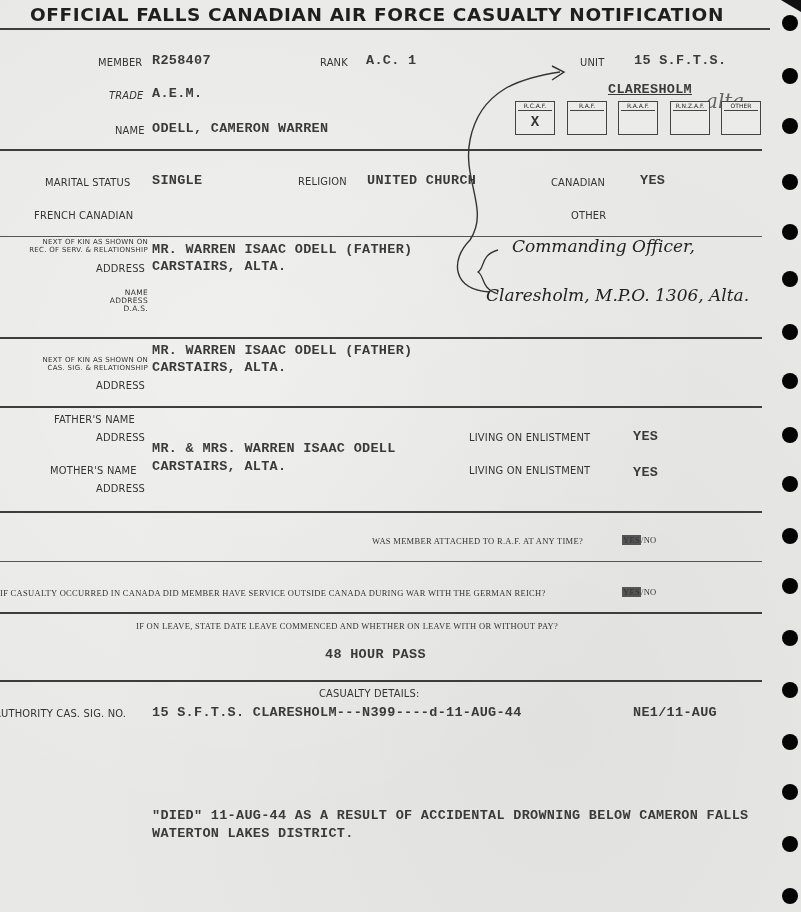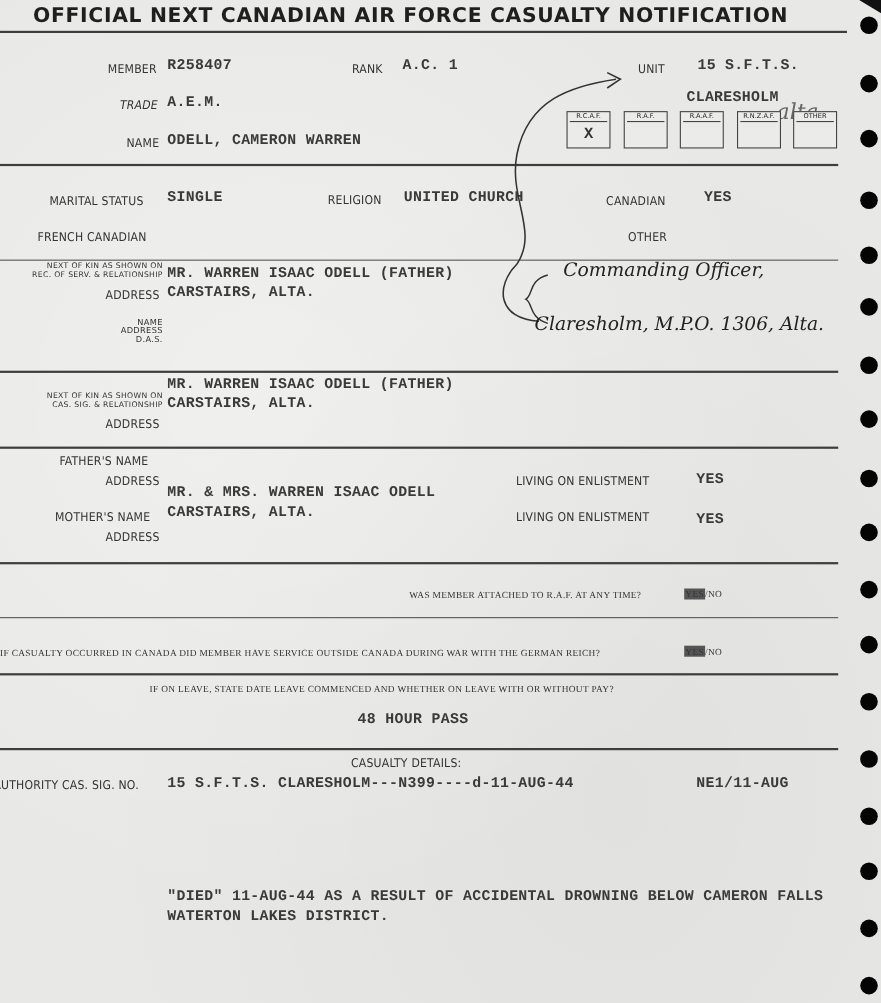--- a/index.html
+++ b/index.html
@@ -43,32 +43,32 @@
   .svcbox .val { font-family:"Liberation Mono",monospace; font-weight:bold; font-size:14px; text-align:center; line-height:22px; color:#333; }
   .hole { position:absolute; right:3px; width:16px; height:16px; border-radius:50%; background:#050505; }
   .corner { position:absolute; right:0; top:0; width:20px; height:12px; background:#111; clip-path:polygon(0 0,100% 0,100% 100%); }
   .struck { background:#555; color:#333; padding:0 1px; }
 </style>
 </head>
 <body>
 
 <div class="paper">
 
-  <div class="abs title" style="left:30px;top:4px;">OFFICIAL NEXT CANADIAN AIR FORCE CASUALTY NOTIFICATION</div>
+  <div class="abs title" style="left:30px;top:4px;">OFFICIAL FALLS CANADIAN AIR FORCE CASUALTY NOTIFICATION</div>
   <div class="rule" style="top:28px;width:770px;"></div>
 
   <div class="abs lbl" style="left:98px;top:56px;">MEMBER</div>
   <div class="abs typed" style="left:152px;top:53px;">R258407</div>
 
   <div class="abs lbl" style="left:320px;top:56px;">RANK</div>
   <div class="abs typed" style="left:366px;top:53px;">A.C. 1</div>
 
   <div class="abs lbl" style="left:580px;top:56px;">UNIT</div>
   <div class="abs typed" style="left:634px;top:53px;">15 S.F.T.S.</div>
-  <div class="abs typed" style="left:608px;top:82px;margin-left:16px;">CLARESHOLM</div>
+  <div class="abs typed" style="left:608px;top:82px;text-decoration:underline;">CLARESHOLM</div>
   <div class="abs hand" style="left:706px;top:89px;font-size:20px;color:#666;">alta.</div>
 
   <div class="abs lbl" style="left:109px;top:89px;font-style:italic;">TRADE</div>
   <div class="abs typed" style="left:152px;top:86px;">A.E.M.</div>
 
   <div class="abs lbl" style="left:115px;top:124px;">NAME</div>
   <div class="abs typed" style="left:152px;top:121px;">ODELL, CAMERON WARREN</div>
 
   <div class="svcbox" style="left:515px;top:101px;">
     <div class="hd">R.C.A.F.</div>

